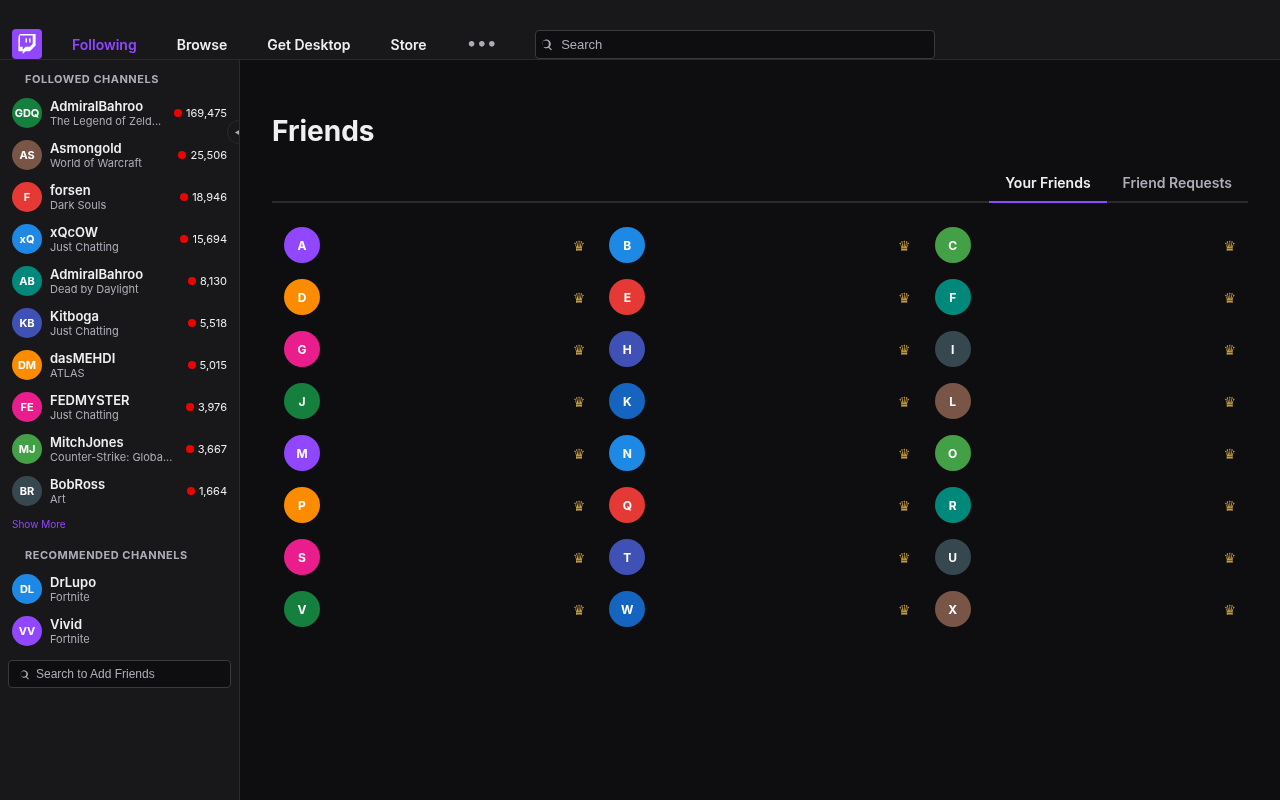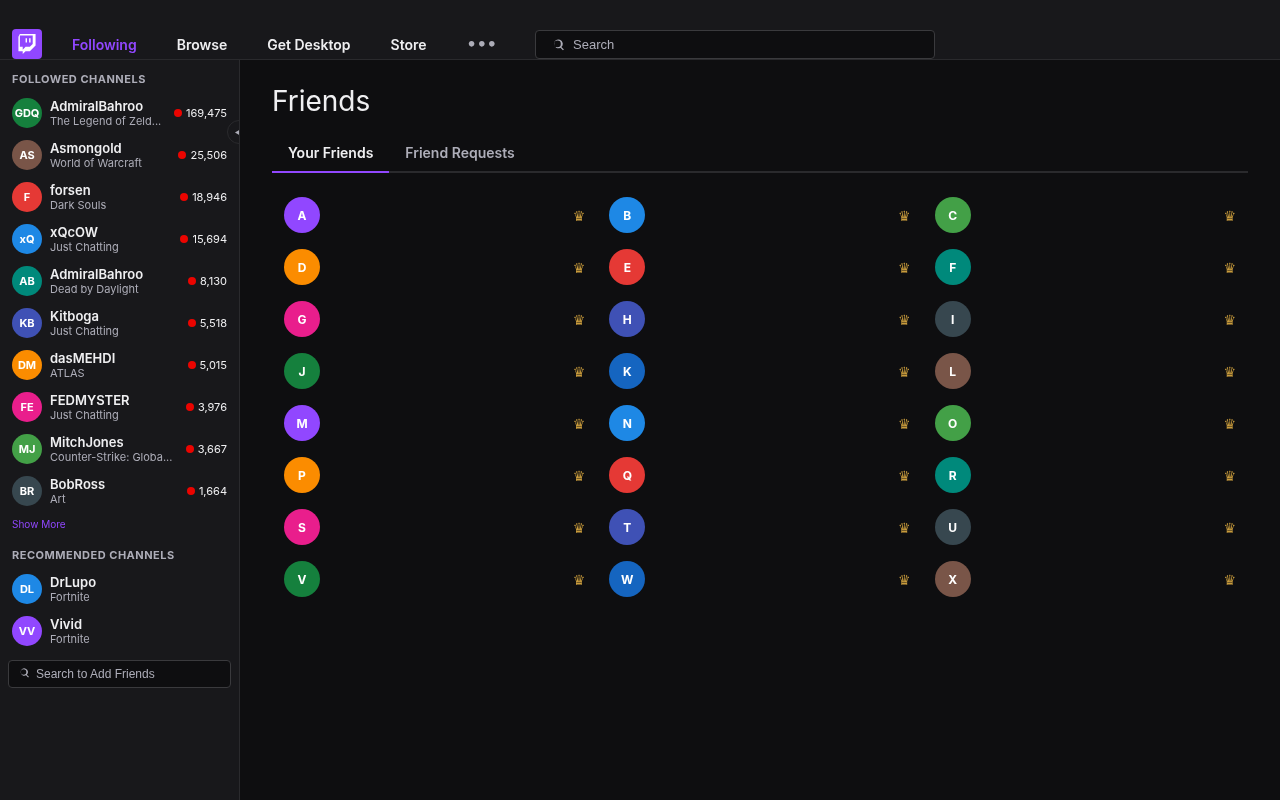--- a/index.html
+++ b/index.html
@@ -40,21 +40,21 @@
       cursor: pointer;
       border-radius: 4px;
     }
     .search-bar {
       margin-left: 8px;
       display: flex;
       align-items: center;
       background: #0e0e10;
       border: 1px solid #3a3a3d;
       border-radius: 4px;
-      padding: 6px 16px;
+      padding: 6px 4px;
       width: 400px;
       gap: 8px;
     }
     .search-bar input {
       background: transparent;
       border: none;
       outline: none;
       color: #efeff1;
       font-size: 13px;
       width: 100%;
@@ -79,21 +79,21 @@
     }
     .sidebar::-webkit-scrollbar { width: 6px; }
     .sidebar::-webkit-scrollbar-track { background: #18181b; }
     .sidebar::-webkit-scrollbar-thumb { background: #3a3a3d; border-radius: 3px; }
 
     .sidebar-section-title {
       font-size: 11px;
       font-weight: 700;
       text-transform: uppercase;
       color: #adadb8;
-      padding: 12px 12px 6px 12px;
+      padding: 12px 12px 6px 25px;
       letter-spacing: 0.5px;
     }
 
     .channel-item {
       display: flex;
       align-items: center;
       padding: 6px 8px;
       cursor: pointer;
       border-radius: 4px;
       margin: 0 4px;
@@ -124,21 +124,21 @@
     }
 
     .show-more {
       color: #9147ff; font-size: 10px; padding: 6px 12px; cursor: pointer;
       display: block;
     }
 
     .sidebar-search {
       margin: 8px;
       display: flex;
-      align-items: flex-start;
+      align-items: flex-end;
       background: #0e0e10;
       border: 1px solid #3a3a3d;
       border-radius: 4px;
       padding: 6px 10px;
       gap: 6px;
     }
     .sidebar-search input {
       background: transparent; border: none; outline: none;
       color: #efeff1; font-size: 12px; width: 100%;
     }
@@ -166,30 +166,32 @@
       background: #0e0e10;
       overflow-y: auto;
       padding: 24px 32px;
     }
     .main-content::-webkit-scrollbar { width: 6px; }
     .main-content::-webkit-scrollbar-track { background: #0e0e10; }
     .main-content::-webkit-scrollbar-thumb { background: #3a3a3d; border-radius: 3px; }
 
     .page-title {
       font-size: 28px;
-      font-weight: 400;
+      font-weight: 700;
       color: #efeff1;
       margin-bottom: 16px;
+      margin-top: 30px;
     }
 
     .tabs {
       display: flex;
       gap: 0;
       border-bottom: 2px solid #2a2a2d;
       margin-bottom: 16px;
+      justify-content: flex-end;
     }
     .tab {
       padding: 10px 16px;
       font-size: 14px;
       font-weight: 600;
       color: #adadb8;
       cursor: pointer;
       border-bottom: 2px solid transparent;
       margin-bottom: -2px;
     }

